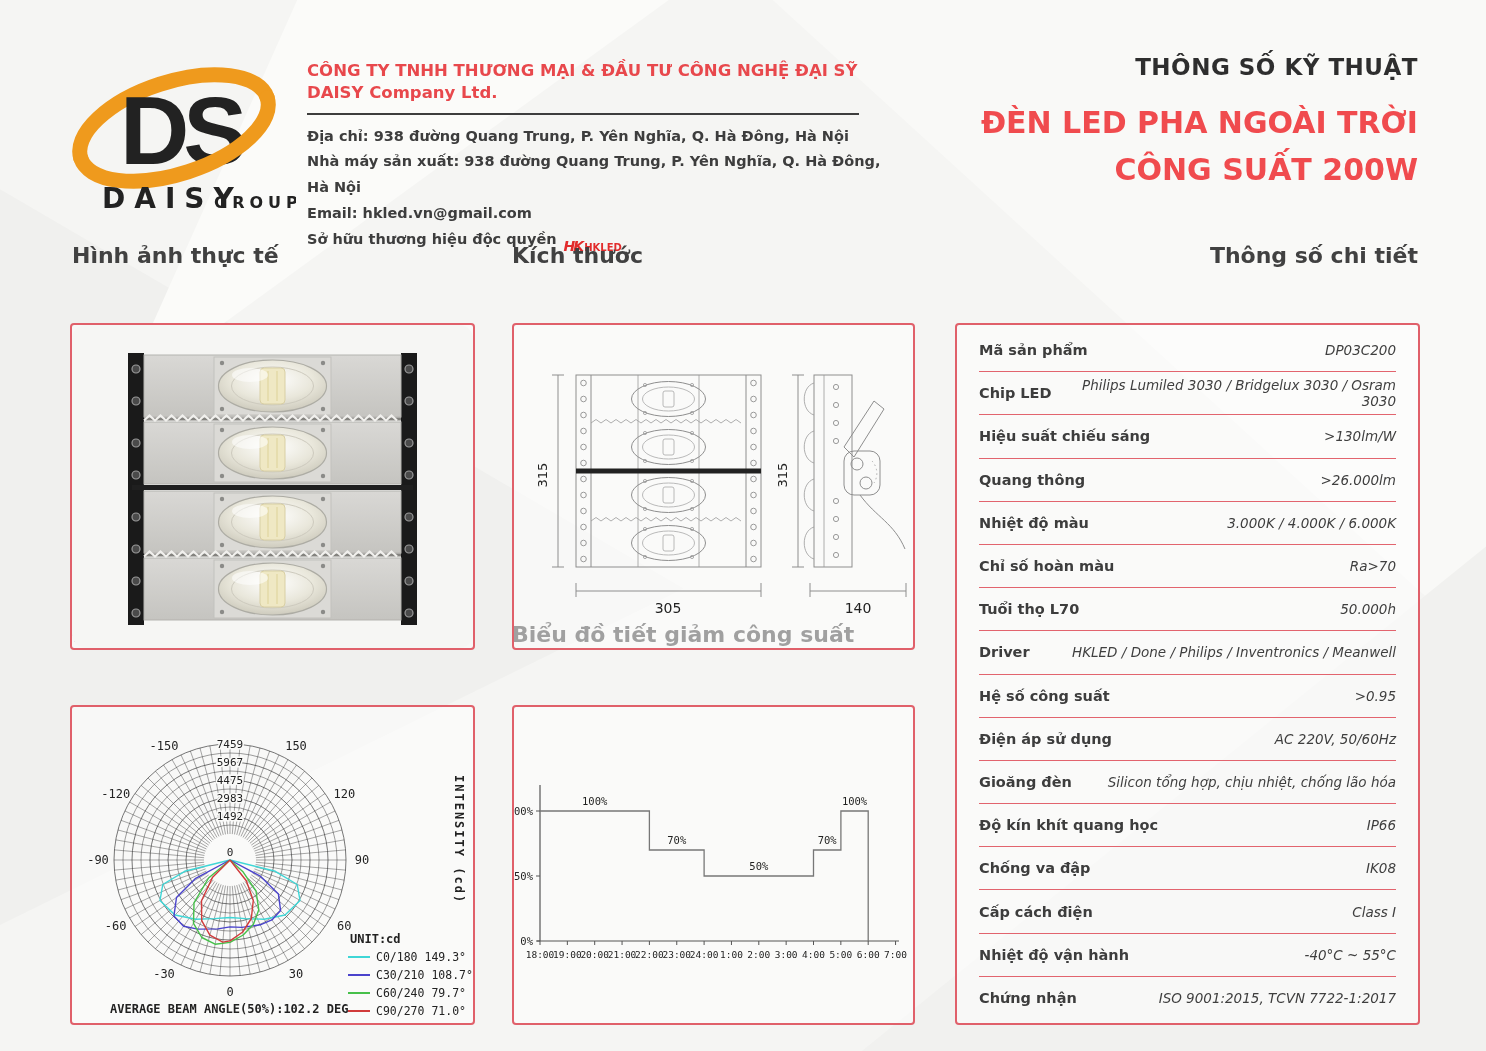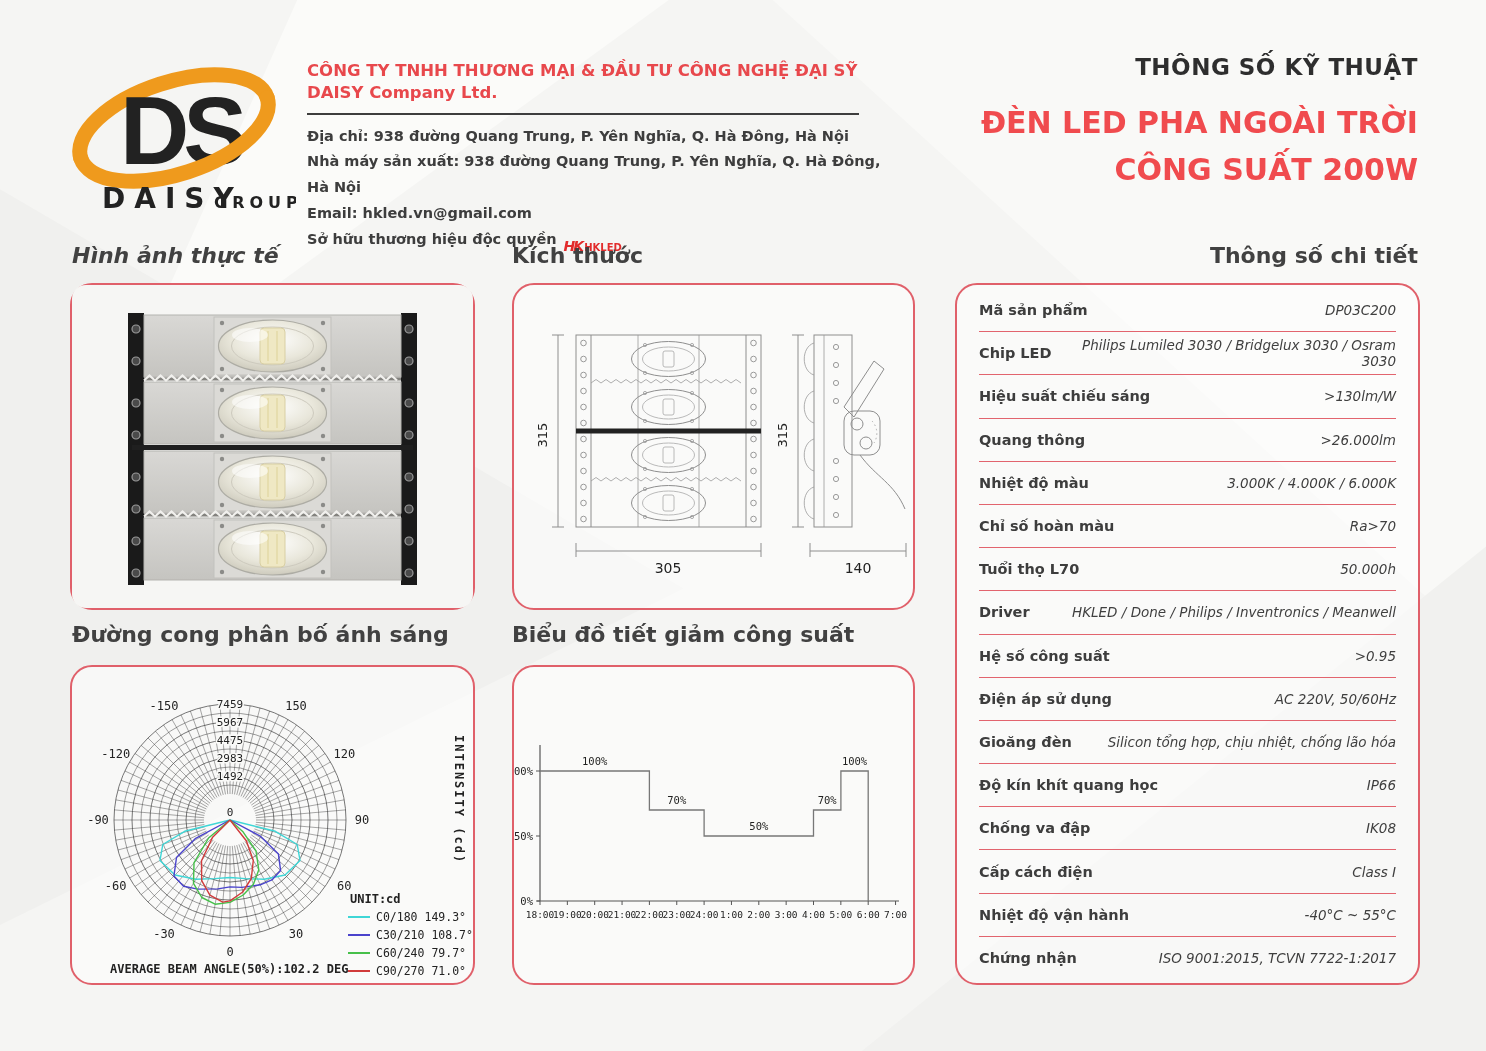--- a/index.html
+++ b/index.html
@@ -19,28 +19,28 @@
   .company .info{font-size:14.5px;font-weight:bold;color:#3d3d3d;line-height:1.78;}
   .tm-line{display:flex;align-items:flex-end;gap:7px;}
   .hk-mark{display:inline-flex;align-items:baseline;line-height:1;}
   .hk-mark .hk{color:#e22c2c;font-weight:800;font-style:italic;font-size:14px;letter-spacing:-2px;}
   .hk-mark .hkled{color:#e22c2c;font-weight:bold;font-size:10px;margin-left:2px;}
   .doc-title{position:absolute;top:54px;right:68px;text-align:right;font-size:23px;font-weight:bold;color:#2e2e2e;letter-spacing:.5px;}
   .product-title{position:absolute;top:100px;right:68px;text-align:right;font-size:30px;font-weight:800;color:#f04b4e;line-height:1.55;}
 
   
   .sec-title{position:absolute;font-size:22px;font-weight:bold;color:#414141;}
-  .st-photo{left:72px;top:243px;font-style:italic;}
+  .st-photo{left:72px;top:243px;}
   .st-dims{left:512px;top:243px;}
   .st-specs{right:68px;top:243px;text-align:right;}
   .st-polar{left:72px;top:622px;}
   .st-derate{left:512px;top:622px;}
 
   
-  .rbox{position:absolute;border:2px solid #e0606a;border-radius:22px;background:rgba(255,255,255,.5);box-sizing:border-box;}
+  .rbox{position:absolute;border:2px solid #e0606a;border-radius:4px;background:rgba(255,255,255,.5);box-sizing:border-box;margin-top:40px;}
   .box-photo{left:70px;top:283px;width:405px;height:327px;}
   .box-dims{left:512px;top:283px;width:403px;height:327px;}
   .box-specs{left:955px;top:283px;width:465px;height:702px;padding:4px 22px;display:flex;flex-direction:column;}
   .box-polar{left:70px;top:665px;width:405px;height:320px;padding-left:29px;}
   .box-derate{left:512px;top:665px;width:403px;height:320px;}
 
   
   .spec-row{flex:1;display:flex;justify-content:space-between;align-items:center;border-bottom:1px solid #e2646e;gap:10px;}
   .spec-row:last-child{border-bottom:none;}
   .spec-label{font-size:14.5px;font-weight:bold;color:#3d3d3d;white-space:nowrap;}

